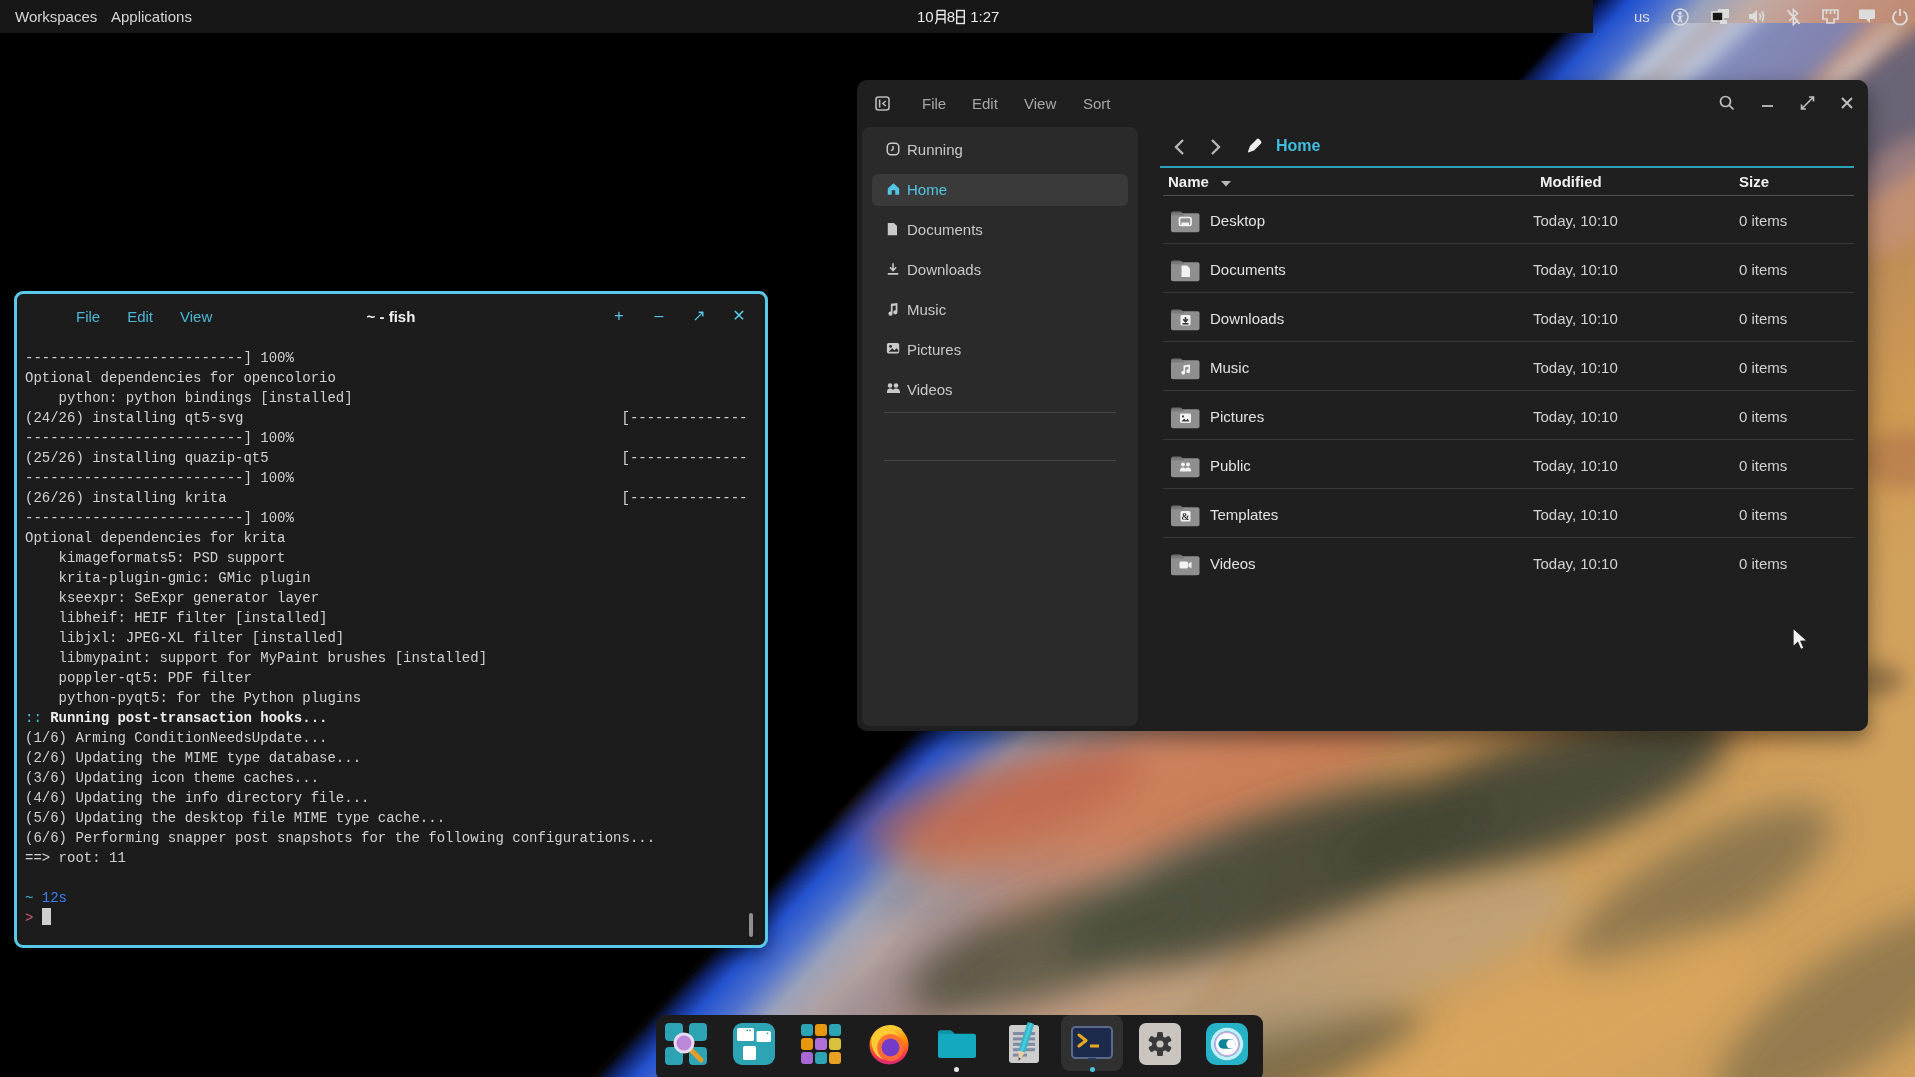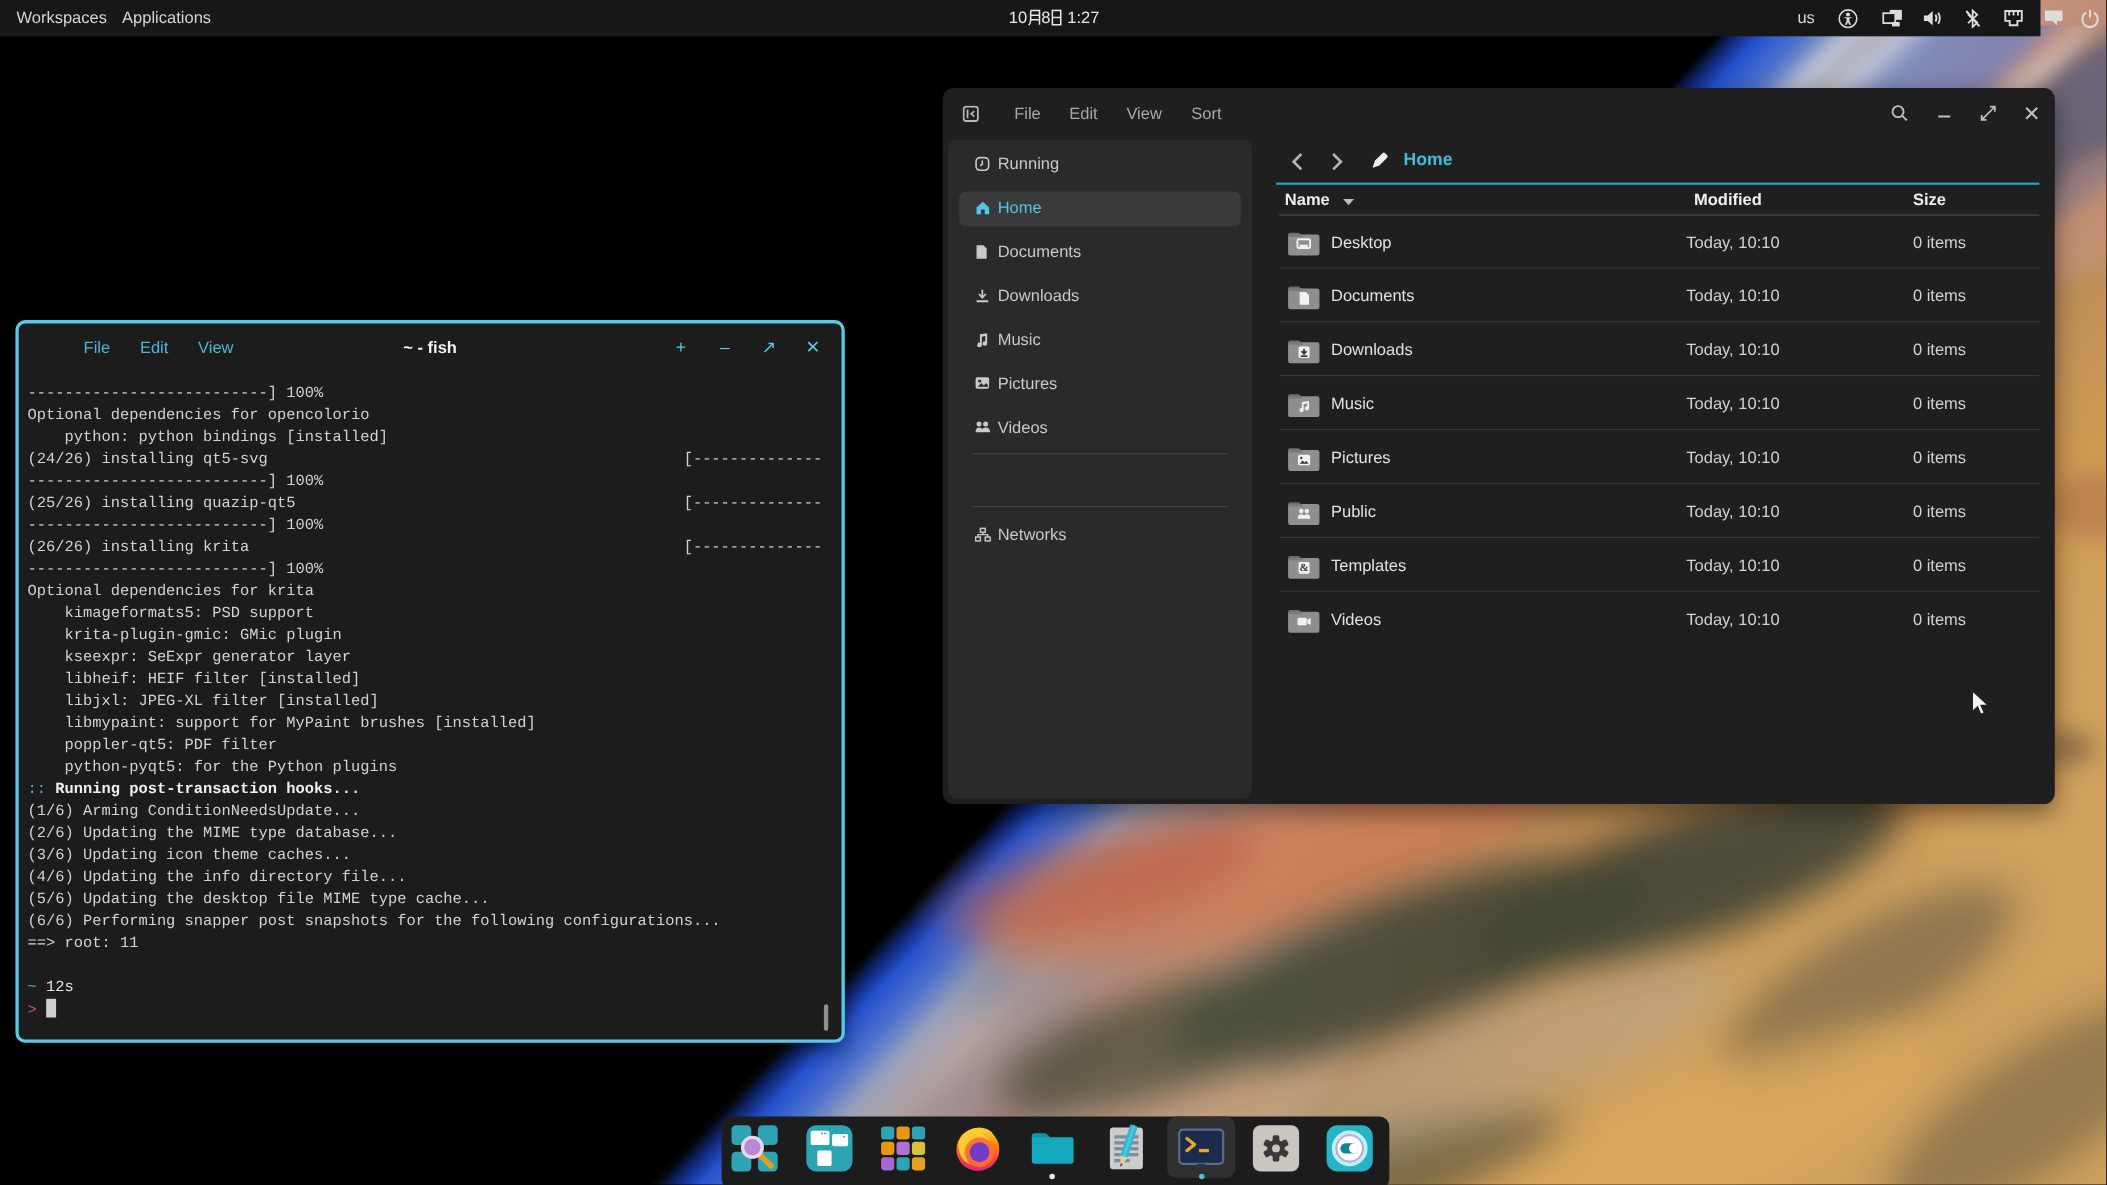--- a/index.html
+++ b/index.html
@@ -1,34 +1,34 @@
 <!DOCTYPE html>
 <html><head>
 <meta charset="utf-8">
 <style>
 * { margin:0; padding:0; box-sizing:border-box; }
 html,body { width:1915px; height:1077px; overflow:hidden; background:#000; font-family:"Liberation Sans",sans-serif; }
 #wall { position:absolute; left:0; top:0; }
 
-#topbar { position:absolute; left:0; top:0; width:1855px; height:33px; background:#171717; color:#d6d6d6; font-size:15px; }
+#topbar { position:absolute; left:0; top:0; width:1593px; height:33px; background:#171717; color:#d6d6d6; font-size:15px; }
 #topbar .l { position:absolute; top:8px; }
 #clock { position:absolute; top:8px; left:917px; white-space:nowrap; color:#e8e8e8; }
 #tray { position:absolute; left:0; top:0; width:1915px; height:33px; }
 #tray svg { position:absolute; top:8px; }
 
 #term { position:absolute; left:14px; top:291px; width:754px; height:657px; background:#1c1c1c; border:3px solid #5ac8e8; border-radius:9px; box-shadow:0 6px 18px rgba(0,0,0,.45); }
 #term .menus { position:absolute; top:14px; left:21px; color:#4db6d4; font-size:15px;margin-left:38px; }
 #term .menus span { margin-right:27px; }
 #term .title { position:absolute; top:14px; left:0; width:100%; text-align:center; color:#f2f2f2; font-weight:bold; font-size:15px; }
 #term .btns { position:absolute; top:12px; right:6px; color:#5ac8e8; font-size:16px; }
 #term .btns span { display:inline-block; width:40px; text-align:center; }
 #term pre { position:absolute; left:8px; top:54px; font-family:"Liberation Mono",monospace; font-size:14px; line-height:20px; color:#d2d2d2; }
 #term .cy { color:#45b9d6; }
 #term .bo { color:#efefef; font-weight:bold; }
-#term .ye { color:#e5e5e5;margin-top:29px; }
+#term .ye { color:#3b82f6;margin-top:29px; }
 #term .ma { color:#cf5a7c; }
 #term .cur { display:inline-block; width:9px; height:17px; background:#cfcfcf; vertical-align:-3px; }
 #tscroll { position:absolute; right:12px; bottom:8px; width:4px; height:24px; background:#8f8f8f; border-radius:2px; }
 
 #fm { position:absolute; left:857px; top:80px; width:1011px; height:651px; background:#1f1f1f; border-radius:10px; box-shadow:0 8px 22px rgba(0,0,0,.45); }
 #fm .menus { position:absolute; top:15px; left:0; color:#a8a8a8; font-size:15px; }
 #fm .menus span { position:absolute; top:0; }
 #fm .wbtns { position:absolute; top:0; left:0; }
 #fm .wbtns svg { position:absolute; top:14px; }
 #side { position:absolute; left:5px; top:47px; width:276px; height:599px; background:#2a2a2a; border-radius:8px 8px 8px 8px; }
@@ -285,29 +285,20 @@
       <div class="it" style="top:247px">
         <svg width="17" height="14" viewBox="0 0 17 14">
           <circle cx="4.6" cy="4" r="2.6" fill="#c9c9c9"></circle>
           <circle cx="11.4" cy="4" r="2.6" fill="#c9c9c9"></circle>
           <path d="M1,12.5 Q1,7.5 4.6,7.5 Q7,7.5 8,9.2 Q9,7.5 11.4,7.5 Q16,7.5 16,12.5 Z" fill="#c9c9c9"></path>
         </svg>
         <span class="lb">Videos</span>
       </div>
       <div class="sep" style="top:285px"></div>
       <div class="sep" style="top:333px"></div>
-      <div class="it" style="top:344px">
-        <svg width="17" height="16" viewBox="0 0 17 16">
-          <rect x="6" y="1.5" width="5" height="4" fill="none" stroke="#c9c9c9" stroke-width="1.5"></rect>
-          <rect x="1" y="10.5" width="5" height="4" fill="none" stroke="#c9c9c9" stroke-width="1.5"></rect>
-          <rect x="11" y="10.5" width="5" height="4" fill="none" stroke="#c9c9c9" stroke-width="1.5"></rect>
-          <path d="M8.5,5.5 V8 M3.5,10.5 V8 H13.5 V10.5" fill="none" stroke="#c9c9c9" stroke-width="1.5"></path>
-        </svg>
-        <span class="lb">Networks</span>
-      </div>
     </div>
   <svg id="nav" style="left:313px;top:57px" width="120" height="20" viewBox="0 0 120 20">
       <path d="M13,3 L6,10 L13,17" fill="none" stroke="#b5b5b5" stroke-width="2.4"></path>
       <path d="M42,3 L49,10 L42,17" fill="none" stroke="#b5b5b5" stroke-width="2.4"></path>
       <path d="M78,14.5 L80,9 L87,2 Q88,1 89.5,2.5 L91,4 Q92,5 91,6.5 L84,13.5 L78,15.5 Z" fill="#eeeeee"></path>
     </svg>
   <div class="crumb">Home</div>
   <div class="tealline"></div>
   <div class="hname">Name</div>
   <svg style="position:absolute;left:362px;top:99px" width="14" height="9" viewBox="0 0 14 9">

